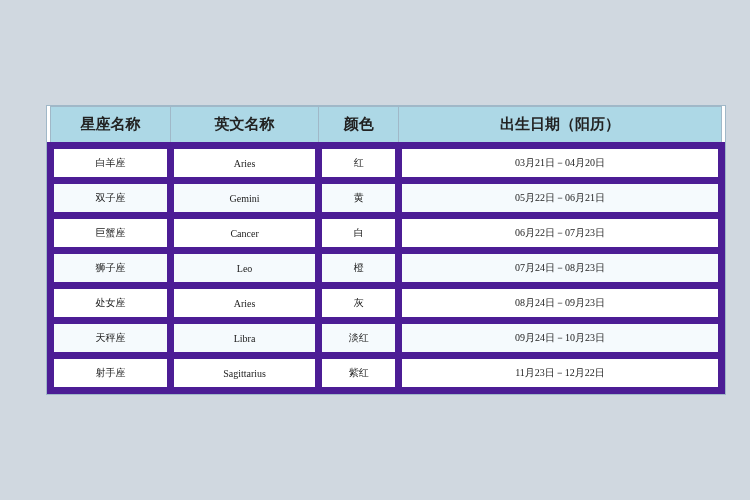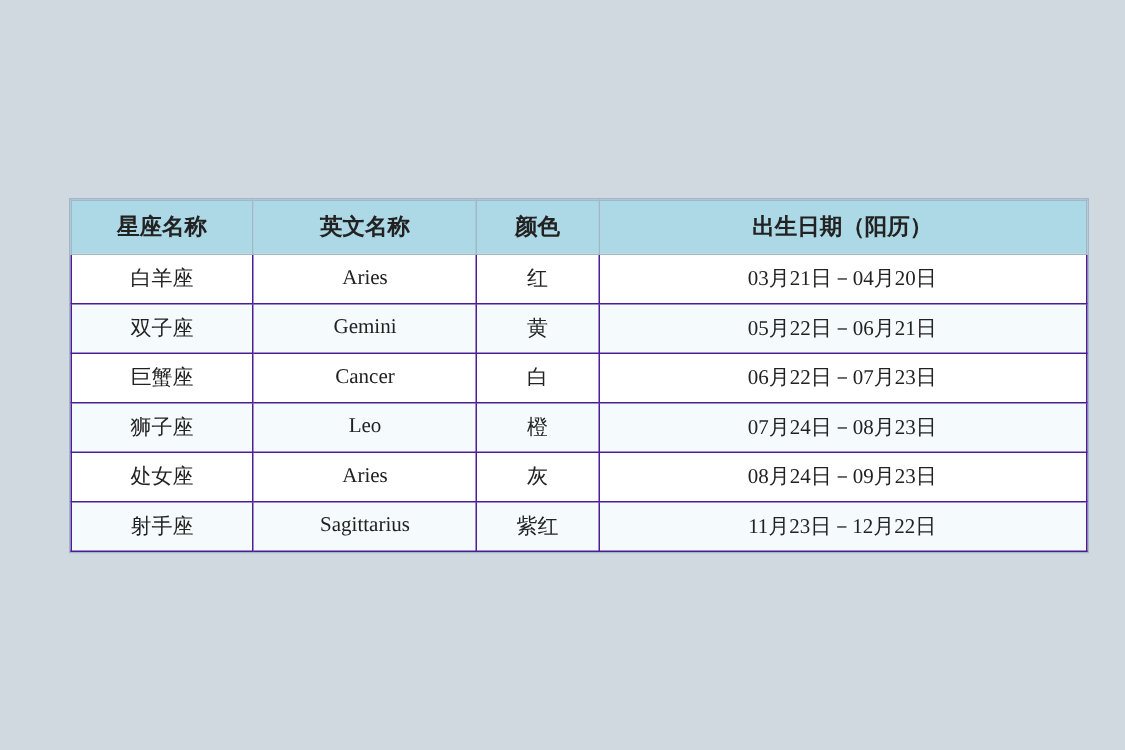--- a/index.html
+++ b/index.html
@@ -45,24 +45,24 @@
 
     tbody tr {
       background-color: #ffffff;
     }
 
     tbody tr:nth-child(even) {
       background-color: #f5fafd;
     }
 
     tbody td {
-      border: 1px solid #4c1d95;
+      border: 7px solid #4c1d95;
       padding: 7px 0;
       text-align: center;
-      font-size: 14px;
+      font-size: 10px;
       color: #222;
     }
 
     .col-chinese { width: 18%; }
     .col-english { width: 22%; }
     .col-color   { width: 12%; }
     .col-date    { width: 48%; }
   </style>
 </head>
 <body>
@@ -102,20 +102,26 @@
           <td>橙</td>
           <td>07月24日－08月23日</td>
         </tr>
         <tr>
           <td>处女座</td>
           <td>Aries</td>
           <td>灰</td>
           <td>08月24日－09月23日</td>
         </tr>
         <tr>
+          <td>天秤座</td>
+          <td>Libra</td>
+          <td>淡红</td>
+          <td>09月24日－10月23日</td>
+        </tr>
+        <tr>
           <td>射手座</td>
           <td>Sagittarius</td>
           <td>紫红</td>
           <td>11月23日－12月22日</td>
         </tr>
       </tbody>
   </table>
 </div>
 
 </body></html>

